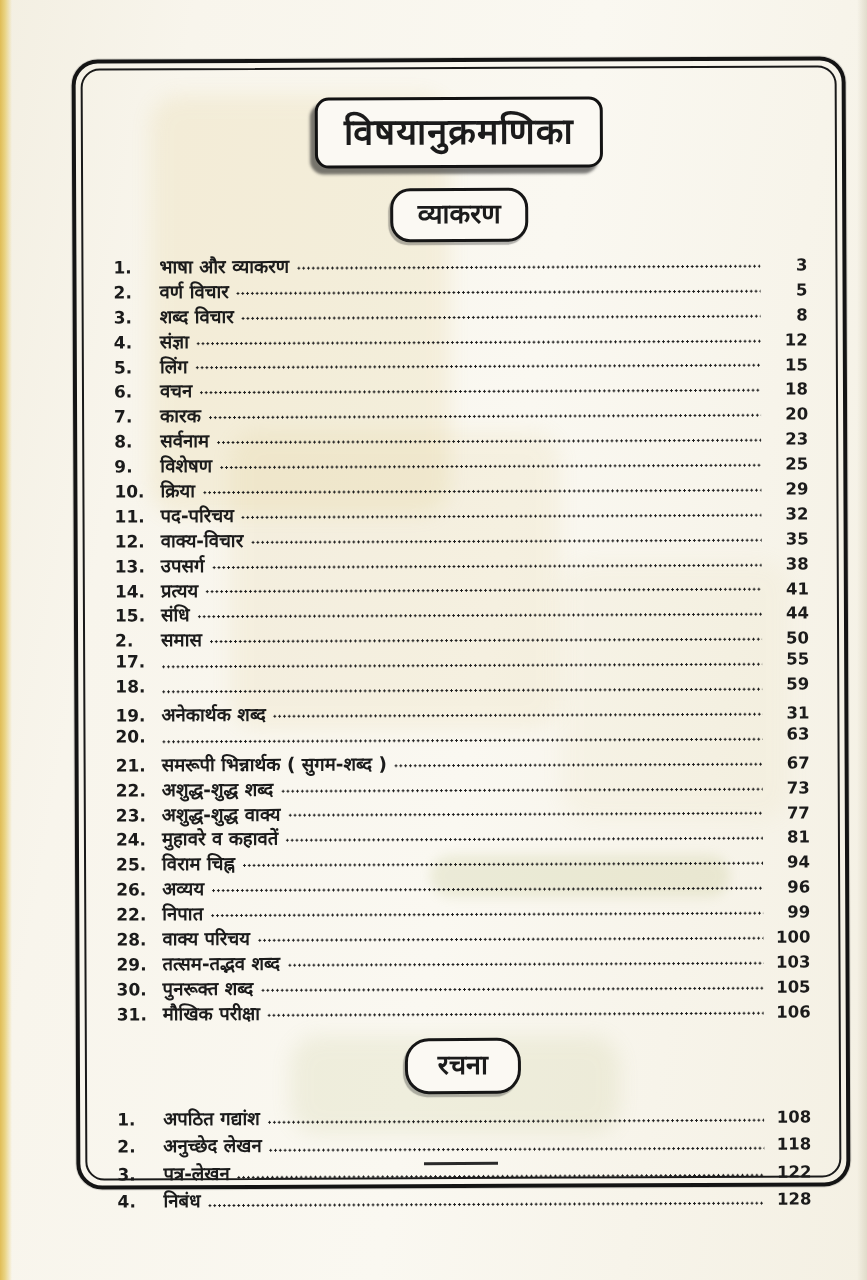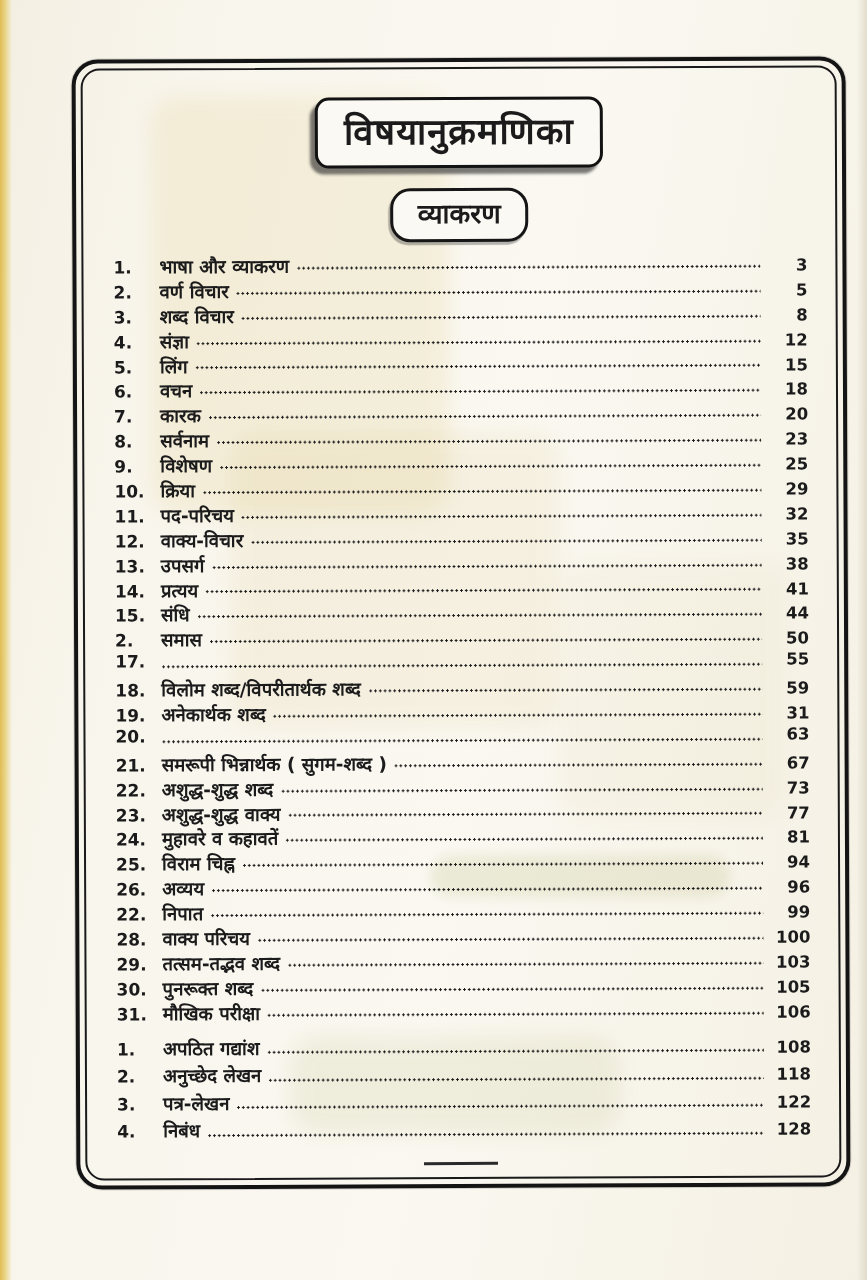--- a/index.html
+++ b/index.html
@@ -167,21 +167,20 @@
             <span class="leader"></span>
             <span class="pg">50</span>
           </div>
           <div class="toc-row">
             <span class="num">17.</span>
             <span class="leader"></span>
             <span class="pg">55</span>
           </div>
           <div class="toc-row">
             <span class="num">18.</span>
-            <span class="title">विलोम शब्द/विपरीतार्थक शब्द</span>
             <span class="leader"></span>
             <span class="pg">59</span>
           </div>
           <div class="toc-row">
             <span class="num">19.</span>
             <span class="title">अनेकार्थक शब्द</span>
             <span class="leader"></span>
             <span class="pg">31</span>
           </div>
           <div class="toc-row">
@@ -250,20 +249,21 @@
             <span class="pg">105</span>
           </div>
           <div class="toc-row">
             <span class="num">31.</span>
             <span class="title">मौखिक परीक्षा</span>
             <span class="leader"></span>
             <span class="pg">106</span>
           </div>
         </div>
 
+      <div class="pill second">रचना</div>
       <div class="rows second">
           <div class="toc-row">
             <span class="num">1.</span>
             <span class="title">अपठित गद्यांश</span>
             <span class="leader"></span>
             <span class="pg">108</span>
           </div>
           <div class="toc-row">
             <span class="num">2.</span>
             <span class="title">अनुच्छेद लेखन</span>

